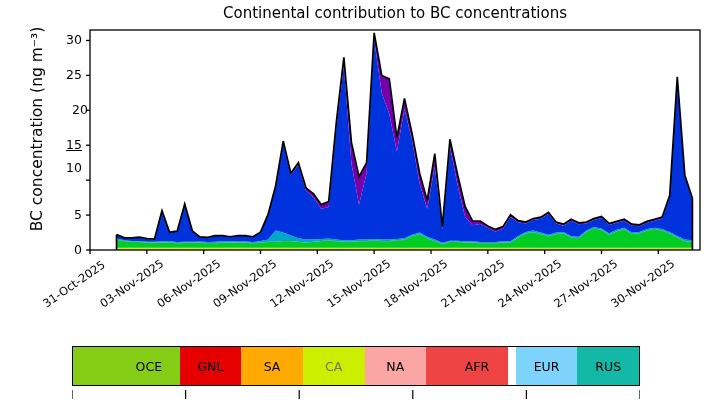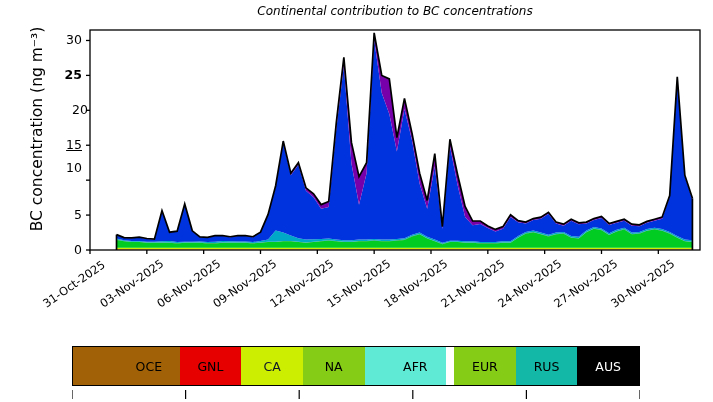--- a/index.html
+++ b/index.html
@@ -1,18 +1,18 @@
 <!DOCTYPE html>
 <html><head>
 <meta charset="utf-8">
 <style>
   html,body{margin:0;padding:0;}
   body{width:713px;height:402px;background:#ffffff;font-family:"DejaVu Sans",sans-serif;overflow:hidden;}
   #figure{position:relative;width:713px;height:402px;}
-  #chart-title{position:absolute;left:90px;top:4px;width:610px;text-align:center;font-size:12px;color:#000;font-style:italic;}
+  #chart-title{position:absolute;left:90px;top:4px;width:610px;text-align:center;font-size:15px;color:#000;}
   #ylabel{position:absolute;left:0;top:0;width:30px;height:270px;}
   #ylabel span{position:absolute;left:-88px;top:120px;width:250px;text-align:center;display:block;
      transform:rotate(-90deg);font-size:15.5px;color:#000;white-space:nowrap;}
   .ytick{position:absolute;right:0;text-align:right;font-size:12.5px;color:#000000;width:40px;}
   .xtick{position:absolute;font-size:11.5px;color:#000;white-space:nowrap;transform:rotate(-35deg);transform-origin:right top;text-align:right;}
   #legend{position:absolute;left:72px;top:346px;width:568px;height:40px;border:1.4px solid #000;box-sizing:border-box;display:flex;}
   .legend-cell{flex:1 1 0;display:flex;align-items:center;justify-content:center;font-size:12.5px;}
   #bottom-axis{position:absolute;left:72px;top:390px;width:568px;height:12px;}
   svg{display:block;}
 </style>
@@ -26,21 +26,21 @@
   <div id="ylabel">
     <span>BC concentration (ng m⁻³)</span>
   </div>
 
   <div id="yticks">
       <div class="ytick" style="top: 242px; left: 42px;">0</div>
       <div class="ytick" style="top: 207.079px; left: 42px;">5</div>
       <div class="ytick" style="top: 160px; left: 42px;">10</div>
       <div class="ytick" style="top: 137.238px; left: 42px; text-decoration: underline;">15</div>
       <div class="ytick" style="top: 102.317px; left: 48px;">20</div>
-      <div class="ytick" style="top: 67.3968px; left: 42px; font-weight: bold;">25</div>
+      <div class="ytick" style="top: 67.3968px; left: 42px;">25</div>
       <div class="ytick" style="top: 32.4762px; left: 42px;">30</div>
     </div>
   <div id="xticks">
       <div class="xtick" style="left: 28px; top: 260px; width: 68px;">31-Oct-2025</div>
       <div class="xtick" style="left: 84.8323px; top: 260px; width: 68px;">03-Nov-2025</div>
       <div class="xtick" style="left: 141.665px; top: 260px; width: 68px;">06-Nov-2025</div>
       <div class="xtick" style="left: 198.497px; top: 260px; width: 68px;">09-Nov-2025</div>
       <div class="xtick" style="left: 255.329px; top: 260px; width: 68px;">12-Nov-2025</div>
       <div class="xtick" style="left: 312.161px; top: 260px; width: 68px;">15-Nov-2025</div>
       <div class="xtick" style="left: 368.994px; top: 260px; width: 68px;">18-Nov-2025</div>
@@ -86,43 +86,43 @@
       <line x1="317.32919254658384" y1="250" x2="317.32919254658384" y2="254" stroke="#000" stroke-width="1.3"></line>
       <line x1="374.1614906832298" y1="250" x2="374.1614906832298" y2="254" stroke="#000" stroke-width="1.3"></line>
       <line x1="430.99378881987576" y1="250" x2="430.99378881987576" y2="254" stroke="#000" stroke-width="1.3"></line>
       <line x1="487.8260869565217" y1="250" x2="487.8260869565217" y2="254" stroke="#000" stroke-width="1.3"></line>
       <line x1="544.6583850931677" y1="250" x2="544.6583850931677" y2="254" stroke="#000" stroke-width="1.3"></line>
       <line x1="601.4906832298136" y1="250" x2="601.4906832298136" y2="254" stroke="#000" stroke-width="1.3"></line>
       <line x1="658.3229813664595" y1="250" x2="658.3229813664595" y2="254" stroke="#000" stroke-width="1.3"></line>
     </svg>
 
   <div id="legend">
-      <div class="legend-cell" style="background: #a16207; color: rgb(0, 0, 0); padding-left: 45px;">
+      <div class="legend-cell" style="background: #84cc16; color: rgb(0, 0, 0); padding-left: 45px;">
         <span>OCE</span>
       </div>
       <div class="legend-cell" style="background: rgb(230, 0, 0); color: rgb(0, 0, 0);">
         <span>GNL</span>
       </div>
-      <div class="legend-cell" style="background: rgb(204, 238, 0); color: #0f172a;">
+      <div class="legend-cell" style="background: rgb(255, 170, 0); color: rgb(0, 0, 0);">
+        <span>SA</span>
+      </div>
+      <div class="legend-cell" style="background: rgb(204, 238, 0); color: #737373;">
         <span>CA</span>
       </div>
-      <div class="legend-cell" style="background: #84cc16; color: rgb(0, 0, 0);">
+      <div class="legend-cell" style="background: #fca5a5; color: rgb(0, 0, 0);">
         <span>NA</span>
       </div>
-      <div class="legend-cell" style="background: #5eead4; color: rgb(0, 0, 0); padding-left: 20px;">
+      <div class="legend-cell" style="background: #ef4444; color: rgb(0, 0, 0); padding-left: 20px;">
         <span>AFR</span>
       </div>
-      <div class="legend-cell" style="background: #84cc16; color: rgb(0, 0, 0); margin-left: 8px;">
+      <div class="legend-cell" style="background: #7dd3fc; color: rgb(0, 0, 0); margin-left: 8px;">
         <span>EUR</span>
       </div>
       <div class="legend-cell" style="background: #14b8a6; color: rgb(0, 0, 0);">
         <span>RUS</span>
-      </div>
-      <div class="legend-cell" style="background: rgb(0, 0, 0); color: rgb(255, 255, 255);">
-        <span>AUS</span>
       </div>
     </div>
   <svg id="bottom-axis" width="568" height="12">
       <line x1="0" y1="0" x2="0" y2="9" stroke="#000" stroke-width="1.2"></line>
       <line x1="113.60000000000001" y1="0" x2="113.60000000000001" y2="9" stroke="#000" stroke-width="1.2"></line>
       <line x1="227.20000000000002" y1="0" x2="227.20000000000002" y2="9" stroke="#000" stroke-width="1.2"></line>
       <line x1="340.8" y1="0" x2="340.8" y2="9" stroke="#000" stroke-width="1.2"></line>
       <line x1="454.40000000000003" y1="0" x2="454.40000000000003" y2="9" stroke="#000" stroke-width="1.2"></line>
       <line x1="568" y1="0" x2="568" y2="9" stroke="#000" stroke-width="1.2"></line>
       <line x1="0" y1="0" x2="568" y2="0" stroke="#ffffff" stroke-width="0"></line>

